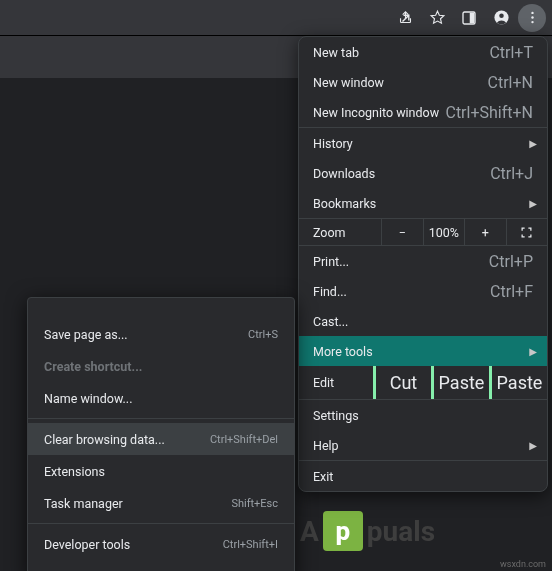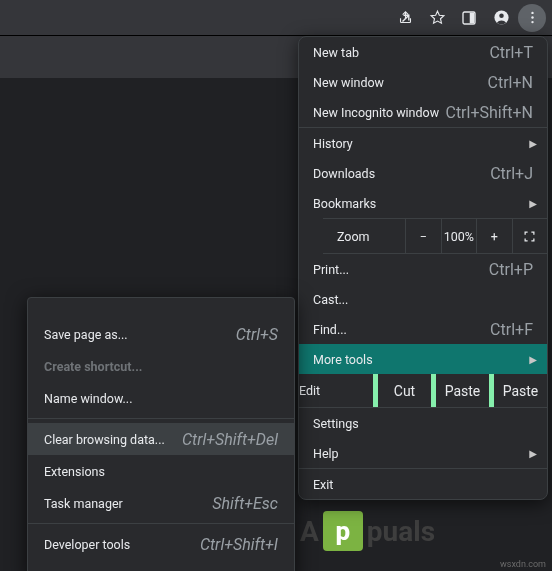--- a/index.html
+++ b/index.html
@@ -21,38 +21,38 @@
   
   .main-menu { position: absolute; top: 36px; right: 4px; width: 250px; background: #292a2d; border: 1px solid #3c4043; border-radius: 8px; box-shadow: 0 4px 18px rgba(0,0,0,.6); z-index: 10; overflow: hidden; font-size: 12.5px; color: #e8eaed; }
   .menu-row { display: flex; align-items: center; height: 32px; padding: 0 14px; cursor: pointer; position: relative; }
   .menu-row.short { height: 30px; }
   .menu-row.selected { background: #0f766e; }
   .menu-row .label { flex: 1; }
   .menu-row .accel { color: #9aa0a6; font-size: 16px; }
   .menu-row .sub-arrow { position: absolute; right: 10px; color: #c7c7c7; font-size: 10px; }
   .divider { height: 1px; background: #3c4043; }
   
-  .zoom-row { display:flex; align-items:center; height:36px; border-top:1px solid #3c4043; border-bottom:1px solid #3c4043;margin-left:24px; }
+  .zoom-row { display:flex; align-items:center; height:28px; border-top:1px solid #3c4043; border-bottom:1px solid #3c4043; }
   .zoom-row .zlabel { width: 82px; padding-left:14px; }
   .zoom-row .zbtn { flex:1; text-align:center; color:#e8eaed; cursor:pointer; height:100%; display:flex; align-items:center; justify-content:center; border-left:1px solid #3c4043; }
   .zoom-row .zval { width:54px; }
   .zoom-row .fs { width:44px; }
   .zoom-row .fs svg { width:15px; height:15px; fill:#e8eaed; }
   
   .edit-row { display:flex; align-items:center; height:34px; border-bottom:1px solid #3c4043; }
-  .edit-row .elabel { width:74px; }
-  .edit-row .ebtn { flex:1; text-align:center; cursor:pointer; height:100%; display:flex; align-items:center; justify-content:center; border-left:5px solid #86efac; font-size:14px; }
+  .edit-row .elabel { width:74px; padding-left:14px; }
+  .edit-row .ebtn { flex:1; text-align:center; cursor:pointer; height:100%; display:flex; align-items:center; justify-content:center; border-left:3px solid #86efac; font-size:18px; }
   
   
   .sub-menu { position:absolute; left:27px; top:297px; width:268px; background:#292a2d; border:1px solid #3c4043; border-radius:4px; box-shadow:0 4px 20px rgba(0,0,0,.7); z-index:20; font-size:12.5px; color:#e8eaed; padding:20px 0; }
   .sub-row { display:flex; align-items:center; height:32px; padding:0 16px; cursor:pointer; position:relative; }
   .sub-row.selected { background:#3c4043; }
   .sub-row.disabled { color:#6f7377; cursor:default;font-weight:bold; }
   .sub-row .label { flex:1; }
-  .sub-row .accel { color:#9aa0a6; font-size:16px;font-style:italic; }
+  .sub-row .accel { color:#9aa0a6; font-size:11px; }
   .sub-divider { height:1px; background:#3c4043; margin:4px 0; }
 </style>
 </head>
 <body>
 
 <div class="toolbar">
   <div class="tb-icon">
     <svg viewBox="0 0 24 24">
         <path d="M13 5l6 6-1.4 1.4L14 8.8V19h-2V8.8l-3.6 3.6L7 11l6-6z" transform="rotate(45 12 12)"></path>
         <path fill="none" stroke="#e8eaed" stroke-width="1.6" d="M5 13v5a1 1 0 001 1h12a1 1 0 001-1v-5"></path>
@@ -131,25 +131,25 @@
       <svg viewBox="0 0 24 24">
           <path d="M4 4h5v2H6v3H4V4zm11 0h5v5h-2V6h-3V4zM4 15h2v3h3v2H4v-5zm14 0h2v5h-5v-2h3v-3z"></path>
         </svg>
     </span>
   </div>
   <div class="menu-row short">
     <span class="label">Print...</span>
     <span class="accel">Ctrl+P</span>
   </div>
   <div class="menu-row short">
-    <span class="label">Cast...</span>
-  </div>
-  <div class="menu-row short">
     <span class="label">Find...</span>
     <span class="accel">Ctrl+F</span>
+  </div>
+  <div class="menu-row short">
+    <span class="label">Cast...</span>
   </div>
   <div class="menu-row short selected">
     <span class="label">More tools</span>
     <span class="sub-arrow">▶</span>
   </div>
   <div class="edit-row">
     <span class="elabel">Edit</span>
     <span class="ebtn">Cut</span>
     <span class="ebtn">Paste</span>
     <span class="ebtn">Paste</span>

